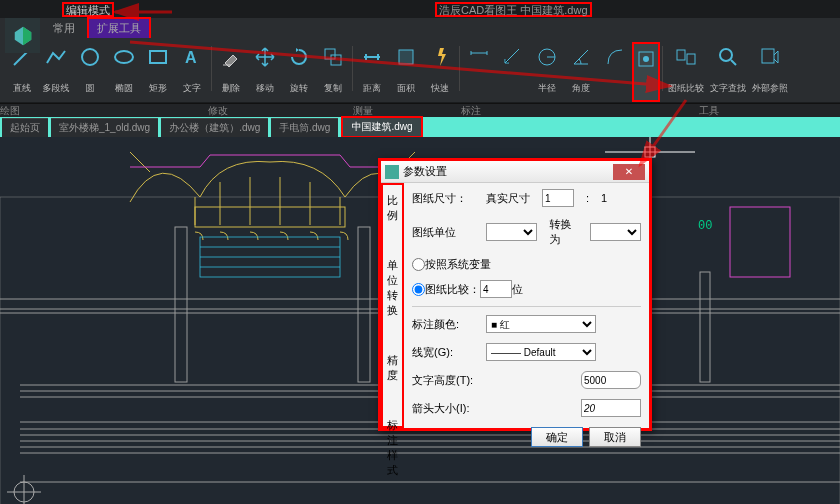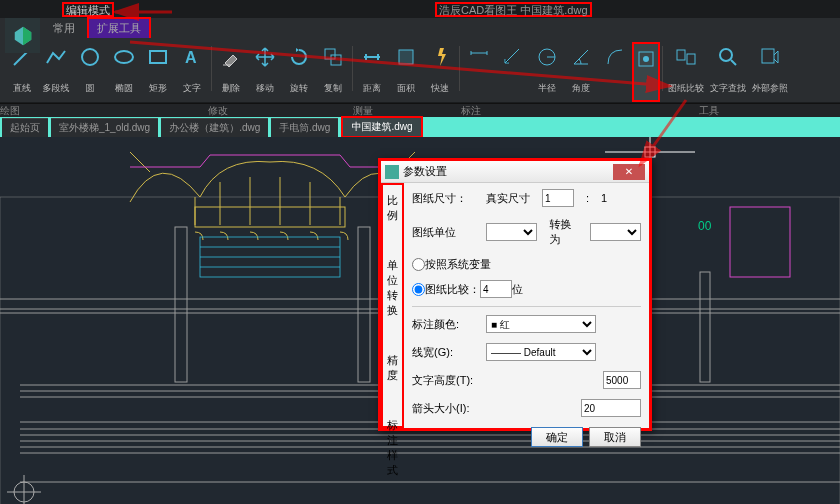--- a/index.html
+++ b/index.html
@@ -39,21 +39,21 @@
 .form-input{width:42px;height:18px;border:1px solid #999;padding:0 2px;font-size:10px}
 .form-input.sm{width:32px}
 .form-select{width:60px;height:18px;border:1px solid #999;font-size:10px;background:#fff}
 .form-select.wide{width:110px}
 .radio-row{display:flex;align-items:center;margin-bottom:8px}
 .sep-line{border-top:1px solid #ccc;margin:4px 0 8px}
 .dialog-buttons{display:flex;justify-content:flex-end;gap:6px;margin-top:8px}
 .dlg-btn{width:52px;height:20px;border:1px solid #888;background:linear-gradient(#fdfdfd,#e4e4e4);font-size:11px;cursor:pointer}
 .dlg-btn.primary{border:1px solid #3b7bbf}
 .arrow{position:absolute;z-index:200;pointer-events:none;opacity:0.55}
-.dim-text{position:absolute;color:#0c8;font-size:12px;font-family:Liberation Sans, sans-serif}
+.dim-text{position:absolute;color:#0c8;font-size:12px;font-family:Liberation Mono, monospace}
 </style>
 </head>
 <body>
 
 <div class="app">
   <div class="titlebar">
     <div class="mode-btn">编辑模式</div>
     <div class="title-center">浩辰CAD看图王    中国建筑.dwg</div>
   </div>
   <div class="logo-area">
@@ -388,25 +388,25 @@
         <div class="form-row">
           <span class="form-label">标注颜色:</span>
           <select class="form-select wide" style="color: rgb(0, 0, 0);"><option>■ 红</option></select>
         </div>
         <div class="form-row">
           <span class="form-label">线宽(G):</span>
           <select class="form-select wide"><option>——— Default</option></select>
         </div>
         <div class="form-row">
           <span class="form-label" style="min-width:72px">文字高度(T):</span>
-          <input class="form-input" style="width: 38px; margin-left: auto;" value="5000">
+          <input class="form-input" style="width: 60px; margin-left: auto; border-radius: 6px;" value="5000">
         </div>
         <div class="form-row">
           <span class="form-label" style="min-width:72px">箭头大小(I):</span>
-          <input class="form-input" style="width: 60px; margin-left: auto;" value="20">
+          <input class="form-input" style="width: 60px; margin-left: auto; font-style: italic;" value="20">
         </div>
         <div class="dialog-buttons">
           <button class="dlg-btn primary">确定</button>
           <button class="dlg-btn">取消</button>
         </div>
       </div>
     </div>
   </div>
 
 </div>

